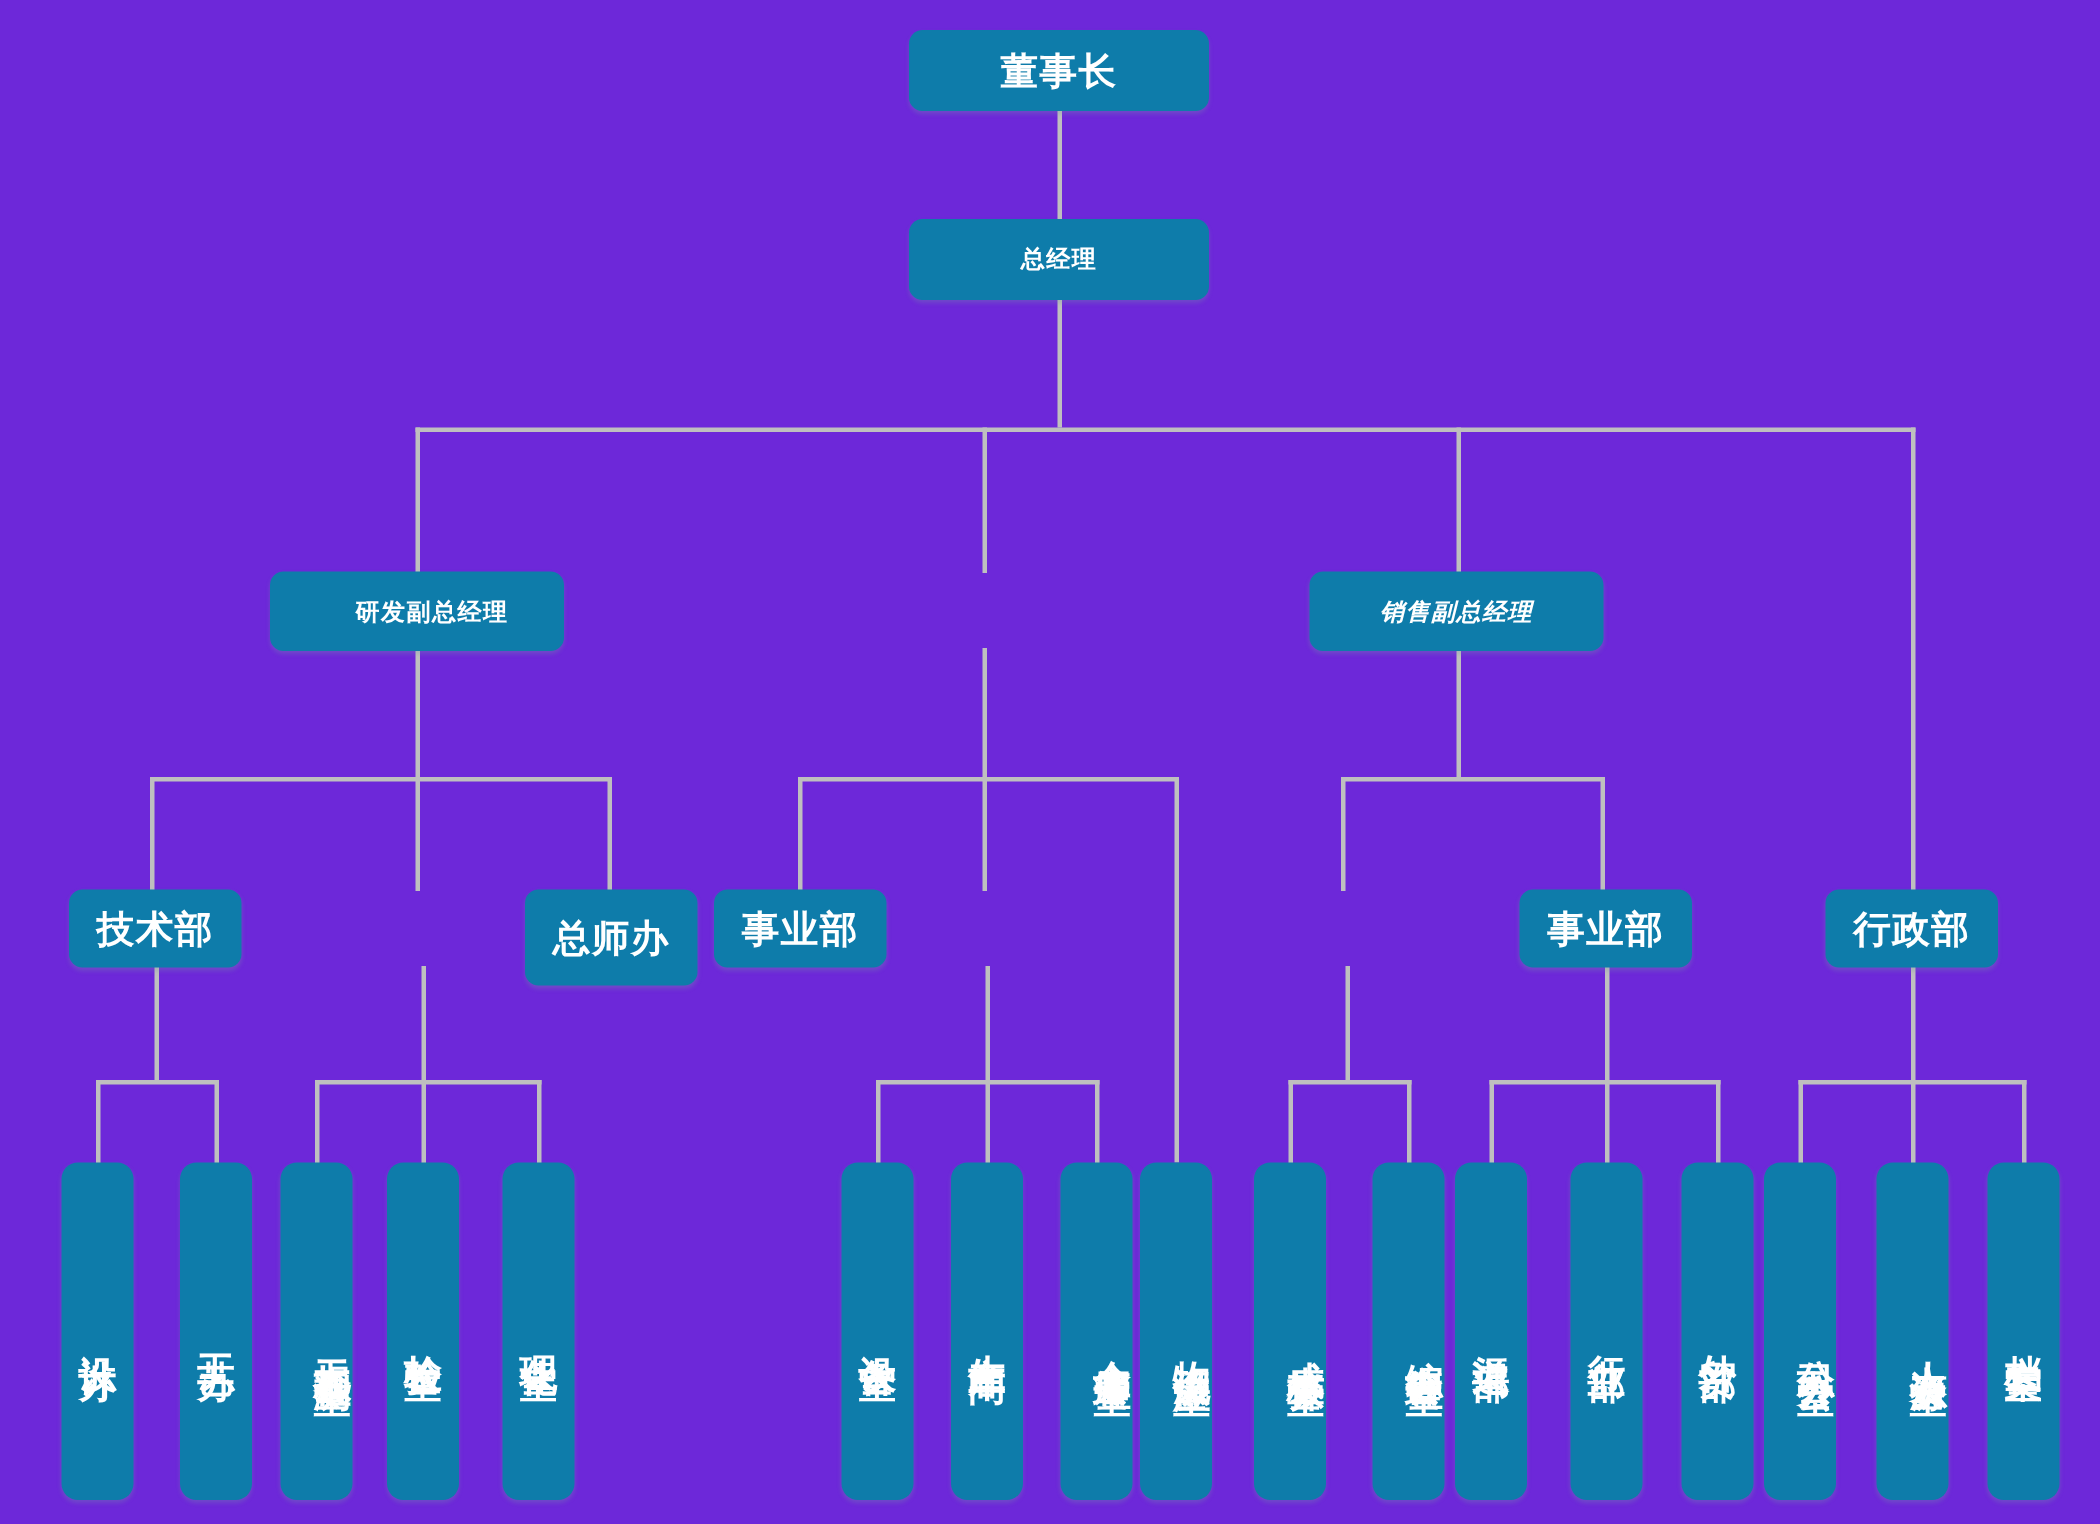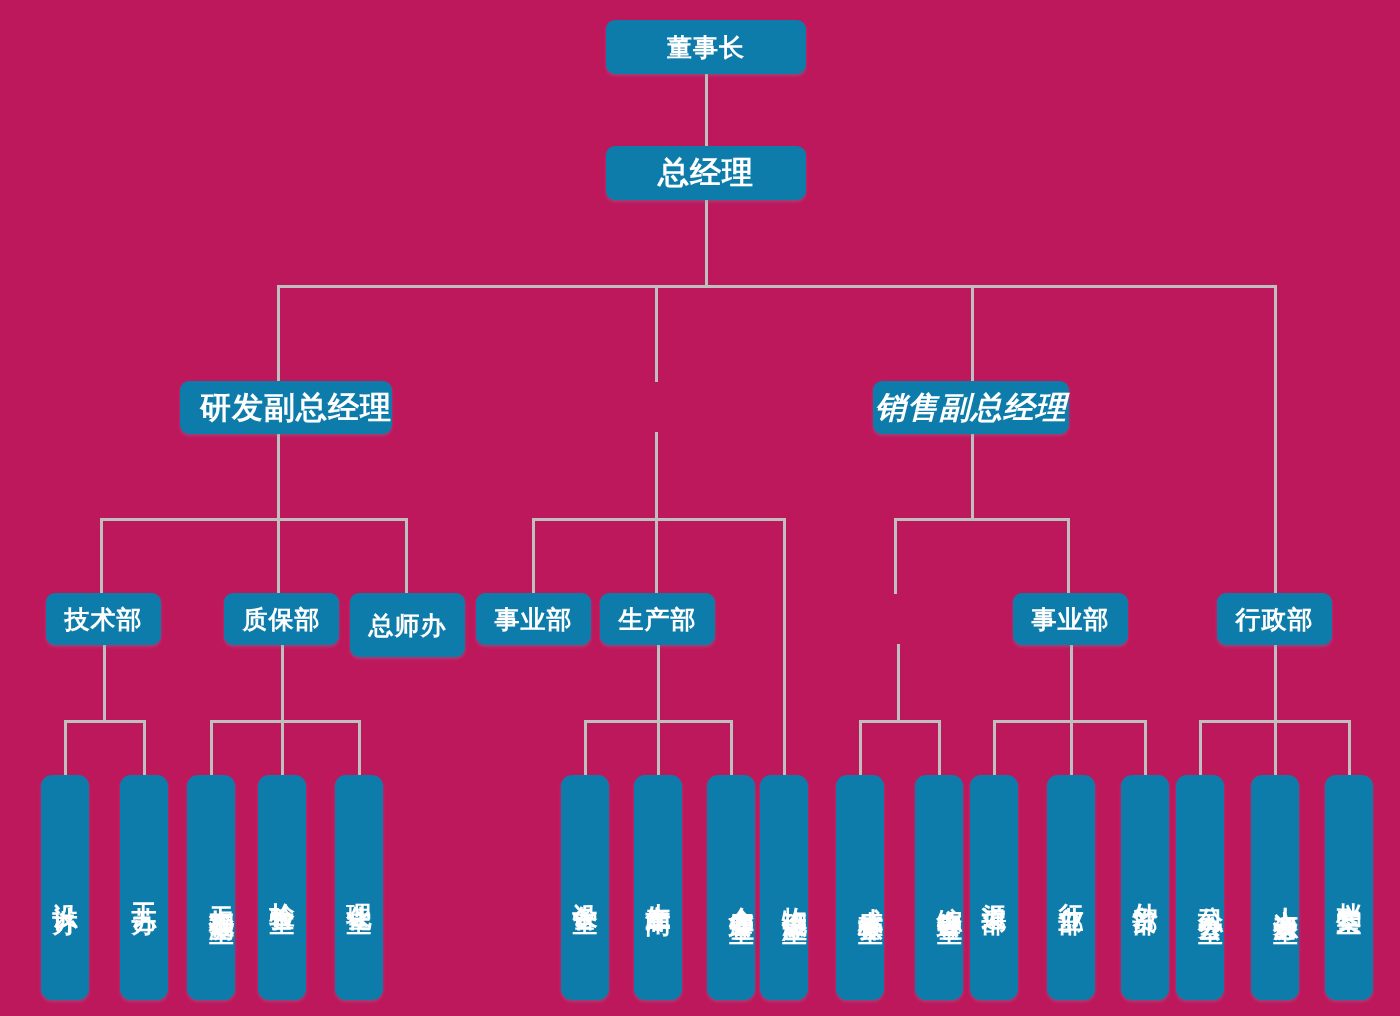--- a/index.html
+++ b/index.html
@@ -8,21 +8,21 @@
     padding: 0;
     background: #ffffff;
   }
   body {
     font-family: "DejaVu Sans", "Liberation Sans", sans-serif;
   }
   #chart-canvas {
     position: relative;
     width: 1400px;
     height: 1016px;
-    background: #be185d;
+    background: #6d28d9;
     overflow: hidden;
   }
   
   .conn {
     position: absolute;
     background: #bfbfbf;
   }
   .conn-v { width: 3px; }
   .conn-h { height: 3px; }
 
@@ -37,21 +37,21 @@
     align-items: center;
     justify-content: center;
     text-align: center;
     font-weight: bold;
     letter-spacing: 1px;
     box-shadow: 0 2px 3px rgba(120,150,165,0.30);
     line-height: 1.08;
     user-select: none;
   }
   .node.lvl0 { font-size: 25px; }
-  .node.lvl1 { font-size: 31px; }
+  .node.lvl1 { font-size: 16px; }
   .node.lvl2 { font-size: 25px; }
   .node.leaf {
     font-size: 25px;
     writing-mode: vertical-rl;
     text-orientation: upright;
     letter-spacing: 3px;
     border-radius: 11px;
     padding-top: 14px;
     align-items: flex-start;
     justify-content: center;
@@ -124,28 +124,26 @@
   <div class="conn conn-v" style="left:1274px; top:644px; height:76px;"></div>
   <div class="conn conn-h" style="left:1199px; top:720px; width:152px;"></div>
   <div class="conn conn-v" style="left:1199px; top:720px; height:56px;"></div>
   <div class="conn conn-v" style="left:1274px; top:720px; height:56px;"></div>
   <div class="conn conn-v" style="left:1348px; top:720px; height:56px;"></div>
 
   <div class="node lvl0" style="left:606px; top:20px; width:200px; height:54px;">董事长</div>
 
   <div class="node lvl1" style="left:606px; top:146px; width:200px; height:54px;">总经理</div>
 
-  <div class="node lvl1" style="left:180px; top:381px; width:212px; height:53px;padding-left:20px;">研发副总经理</div>
+  <div class="node lvl1" style="left:180px; top:381px; width:196px; height:53px;padding-left:20px;">研发副总经理</div>
   <div class="node lvl1" style="left:873px; top:381px; width:196px; height:53px;font-style:italic;">销售副总经理</div>
 
   <div class="node lvl2" style="left:46px; top:593px; width:115px; height:52px;">技术部</div>
-  <div class="node lvl2" style="left:224px; top:593px; width:115px; height:52px;">质保部</div>
   <div class="node lvl2" style="left:350px; top:593px; width:115px; height:64px;">总师办</div>
   <div class="node lvl2" style="left:476px; top:593px; width:115px; height:52px;">事业部</div>
-  <div class="node lvl2" style="left:600px; top:593px; width:115px; height:52px;">生产部</div>
   <div class="node lvl2" style="left:1013px; top:593px; width:115px; height:52px;">事业部</div>
   <div class="node lvl2" style="left:1217px; top:593px; width:115px; height:52px;">行政部</div>
 
   <div class="node leaf centerly" style="left:41px; top:775px; width:48px; height:225px;">设计办</div>
   <div class="node leaf centerly" style="left:120px; top:775px; width:48px; height:225px;">工艺办</div>
   <div class="node leaf tall" style="left:187px; top:775px; width:48px; height:225px;">无损检测室</div>
   <div class="node leaf centerly" style="left:258px; top:775px; width:48px; height:225px;">检验室</div>
   <div class="node leaf centerly" style="left:335px; top:775px; width:48px; height:225px;">理化室</div>
 
   <div class="node leaf centerly" style="left:561px; top:775px; width:48px; height:225px;">设备室</div>

